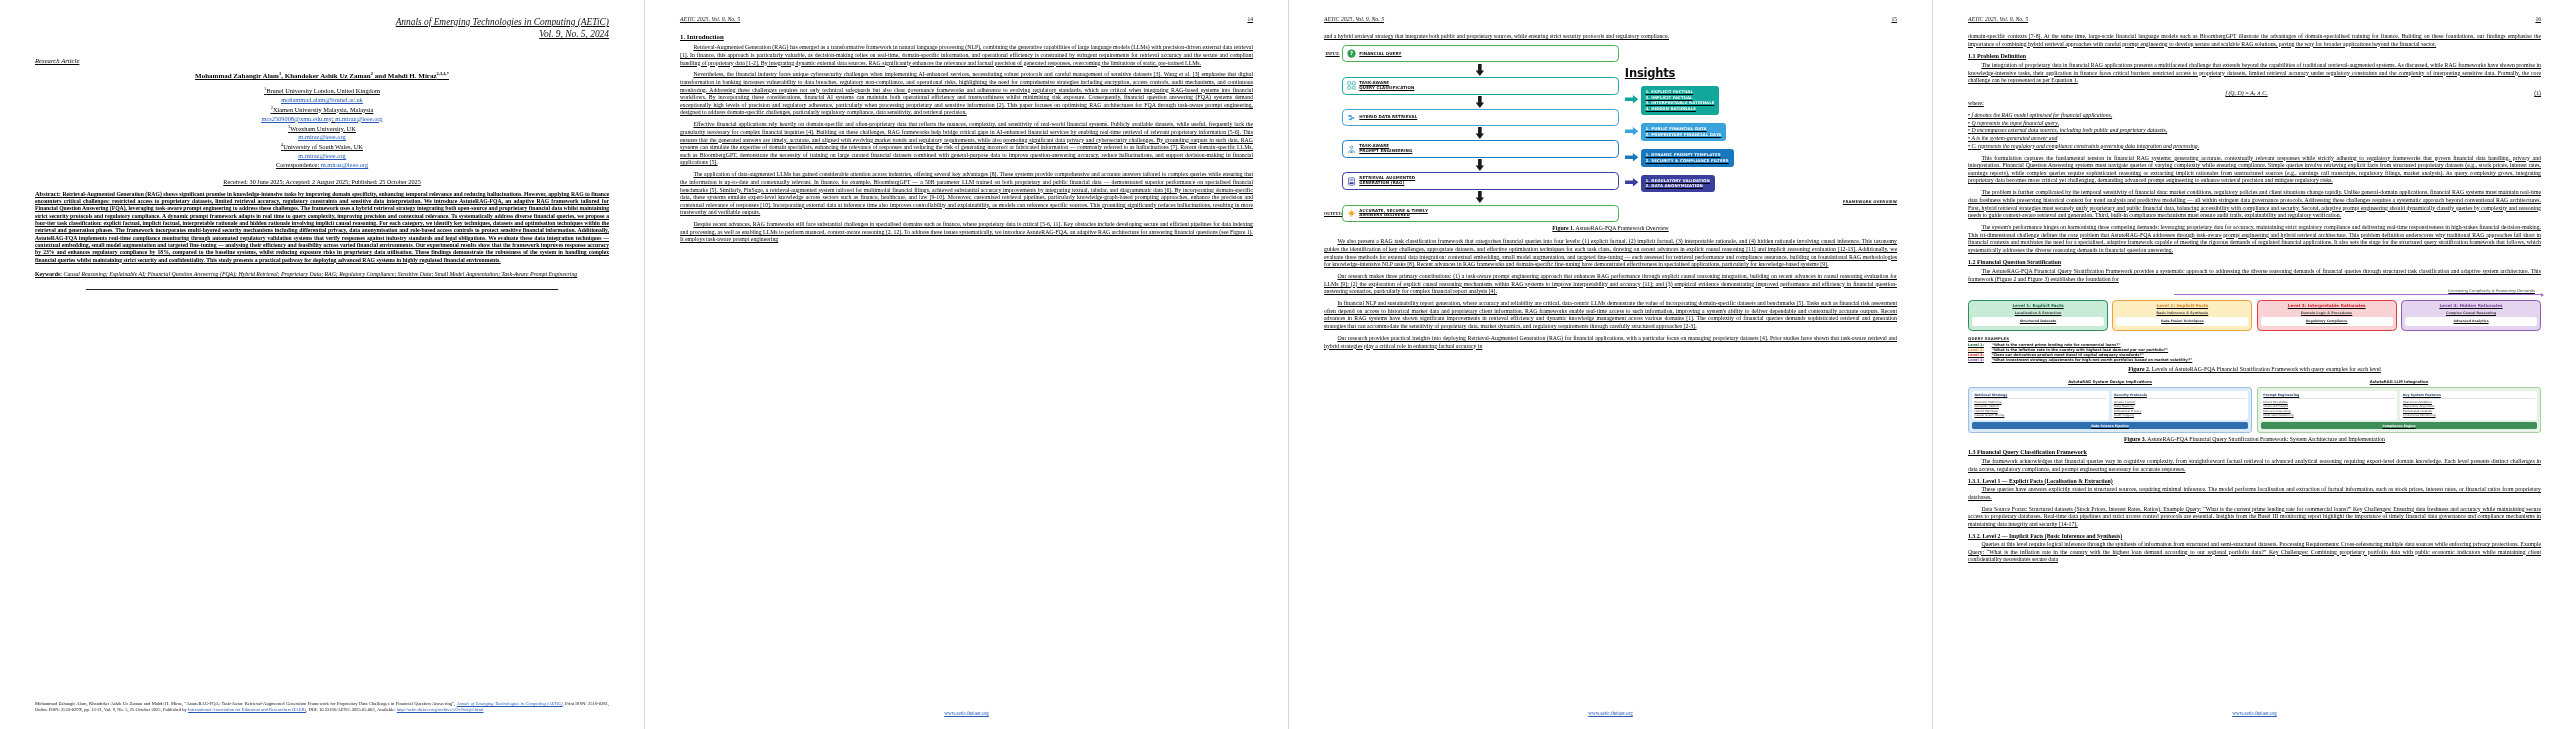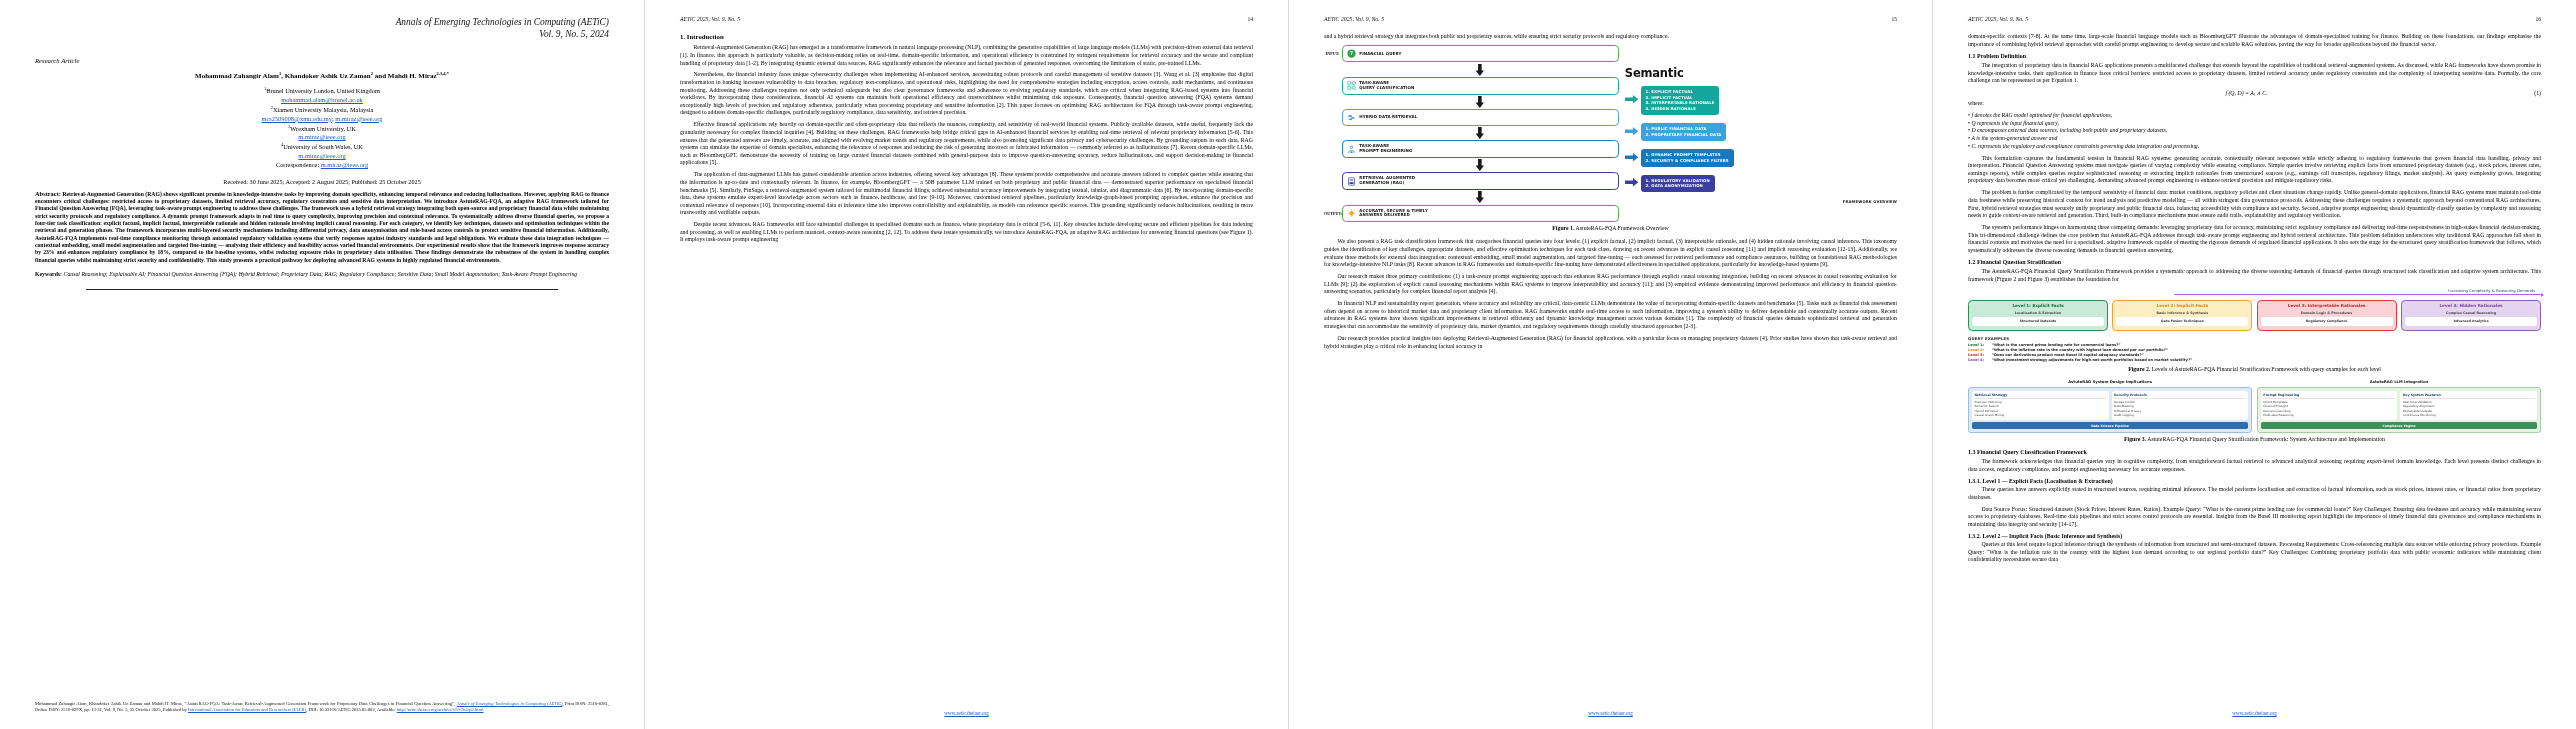--- a/index.html
+++ b/index.html
@@ -3,21 +3,21 @@
 <meta charset="utf-8">
 <style>
   * { box-sizing: border-box; }
   html, body {
     margin: 0; padding: 0;
     background: #8a8a8a;
     width: 2576px; height: 729px;
     overflow: hidden;
     font-family: "Liberation Serif", serif;
   }
-  .spread { display: flex; width: 2576px; height: 729px; }
+  .spread { display: flex; width: 2576px; height: 729px; text-decoration: underline; }
   .page {
     position: relative;
     background: #ffffff;
     width: 644px; height: 729px;
     padding: 16px 35px 12px 35px;
     overflow: hidden;
   }
   .page + .page { border-left: 0.6px solid #d6d6d6; }
 
   
@@ -425,21 +425,21 @@
                   </svg>
                 </span>
                 <span class="nlabel">
                   <div>ACCURATE, SECURE &amp; TIMELY</div>
                   <div>ANSWERS DELIVERED</div>
                 </span>
               </div>
             </div>
           </div>
         <div class="fig1-right">
-          <div class="brandline">Semantic</div>
+          <div class="brandline">Insights</div>
           <div id="f1-chips">
               <div class="chiprow">
                 <span class="hArrow"><svg width="13.4" height="8.5" viewBox="0 0 22 14">
                     <path d="M0 4 h13 V0 l9 7 l-9 7 v-4 H0 Z" fill="#12a79a"></path>
                   </svg></span>
                 <div class="chip teal">
                   <div>1. EXPLICIT FACTUAL</div>
                   <div>2. IMPLICIT FACTUAL</div>
                   <div>3. INTERPRETABLE RATIONALE</div>
                   <div>4. HIDDEN RATIONALE</div>

